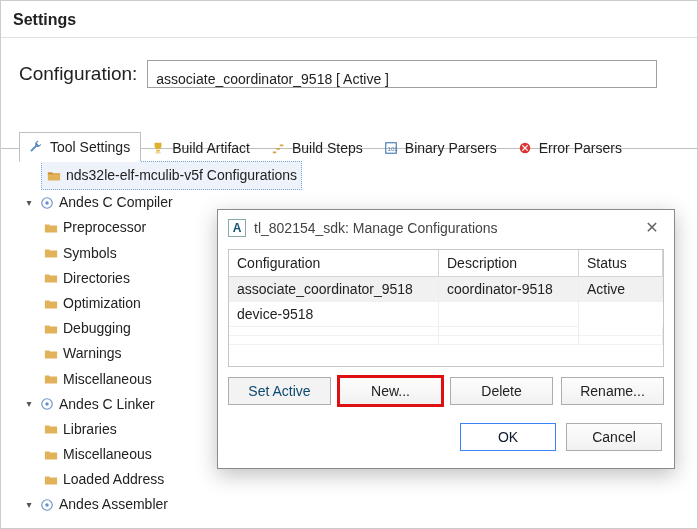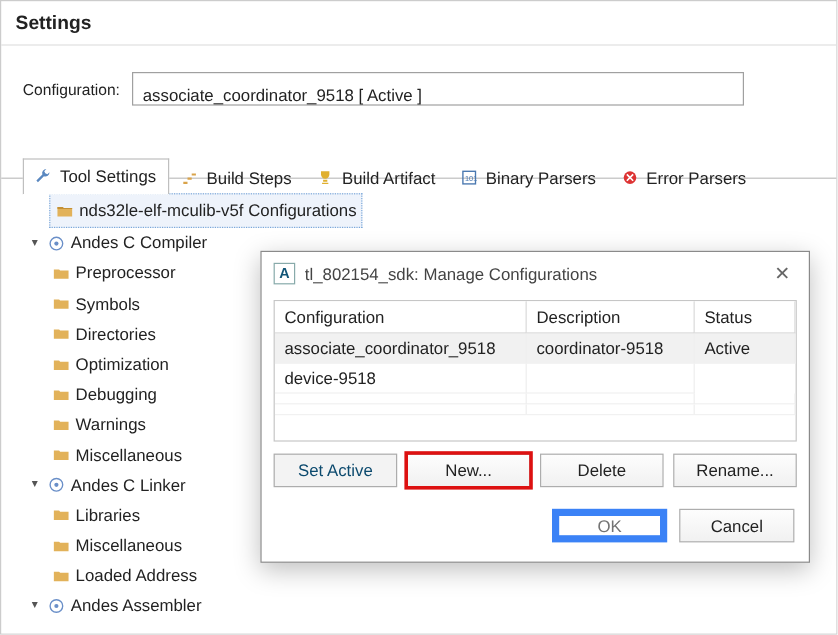--- a/index.html
+++ b/index.html
@@ -22,21 +22,21 @@
     font-size: 16px;
     font-weight: 600;
     border-bottom: 1px solid #e0e0e0;
   }
   .config-row {
     display: flex;
     align-items: center;
     padding: 22px 18px 12px 18px;
     gap: 10px;
   }
-  .config-label { font-size: 13px; }
+  .config-label { font-size: 19px; }
   .config-select {
     flex: 1;
     height: 28px;
     border: 1px solid #a0a0a0;
     background: #fff;
     padding: 0 8px;
     font-size: 14px;
     display: flex; align-items: flex-end;
     max-width: 510px;
   }
@@ -159,21 +159,21 @@
     font-size: 14px;
     cursor: pointer;
     display: flex; align-items: center; justify-content: center;
   }
   .btn.disabled { color: #0c4a6e; background: #f3f3f3; cursor: default; }
   .btn.highlight { outline: 3px solid #d11; outline-offset: -1px; }
   .dlg-btnrow2 {
     display: flex; justify-content: flex-end; gap: 10px;
     margin: 18px 12px 0 12px;
   }
-  .btn.ok { width: 96px; border: 6px solid #3b82f6; color: #737373; background:#fff; }
+  .btn.ok { width: 96px; border: 1px solid #3b82f6; color: #0f172a; background:#fff; }
   .btn.cancel { width: 96px; }
 
   svg { display: block; }
 </style>
 </head>
 <body>
 
 <div class="window">
 
   <div class="title-bar">Settings</div>
@@ -190,32 +190,32 @@
       <span class="ticon">
         <svg width="14" height="14" viewBox="0 0 16 16">
             <path fill="#5a88c0" d="M14 4a4 4 0 0 1-5.3 3.8L3 13.5 1.5 12l5.7-5.7A4 4 0 0 1 11 1l-2 2 1 2 2 1 2-2z"></path>
           </svg>
       </span>
       <span>Tool Settings</span>
     </div>
     <div class="tab">
       <span class="ticon">
         <svg width="14" height="14" viewBox="0 0 16 16">
+            <path fill="#e0b030" d="M4 2h8v3a4 4 0 0 1-8 0zM6 10h4v2H6zM5 13h6v1H5z"></path>
+          </svg>
+      </span>
+      <span>Build Artifact</span>
+    </div>
+    <div class="tab">
+      <span class="ticon">
+        <svg width="14" height="14" viewBox="0 0 16 16">
             <path fill="#d9a34a" d="M2 12h4v2H2zM6 8h4v2H6zM10 4h4v2h-4z"></path>
           </svg>
       </span>
       <span>Build Steps</span>
-    </div>
-    <div class="tab">
-      <span class="ticon">
-        <svg width="14" height="14" viewBox="0 0 16 16">
-            <path fill="#e0b030" d="M4 2h8v3a4 4 0 0 1-8 0zM6 10h4v2H6zM5 13h6v1H5z"></path>
-          </svg>
-      </span>
-      <span>Build Artifact</span>
     </div>
     <div class="tab">
       <span class="ticon">
         <svg width="14" height="14" viewBox="0 0 16 16">
             <rect x="2" y="2" width="12" height="12" fill="none" stroke="#4a78b0" stroke-width="1.3"></rect>
             <text x="4" y="11" font-size="7" fill="#4a78b0">101</text>
           </svg>
       </span>
       <span>Binary Parsers</span>
     </div>

